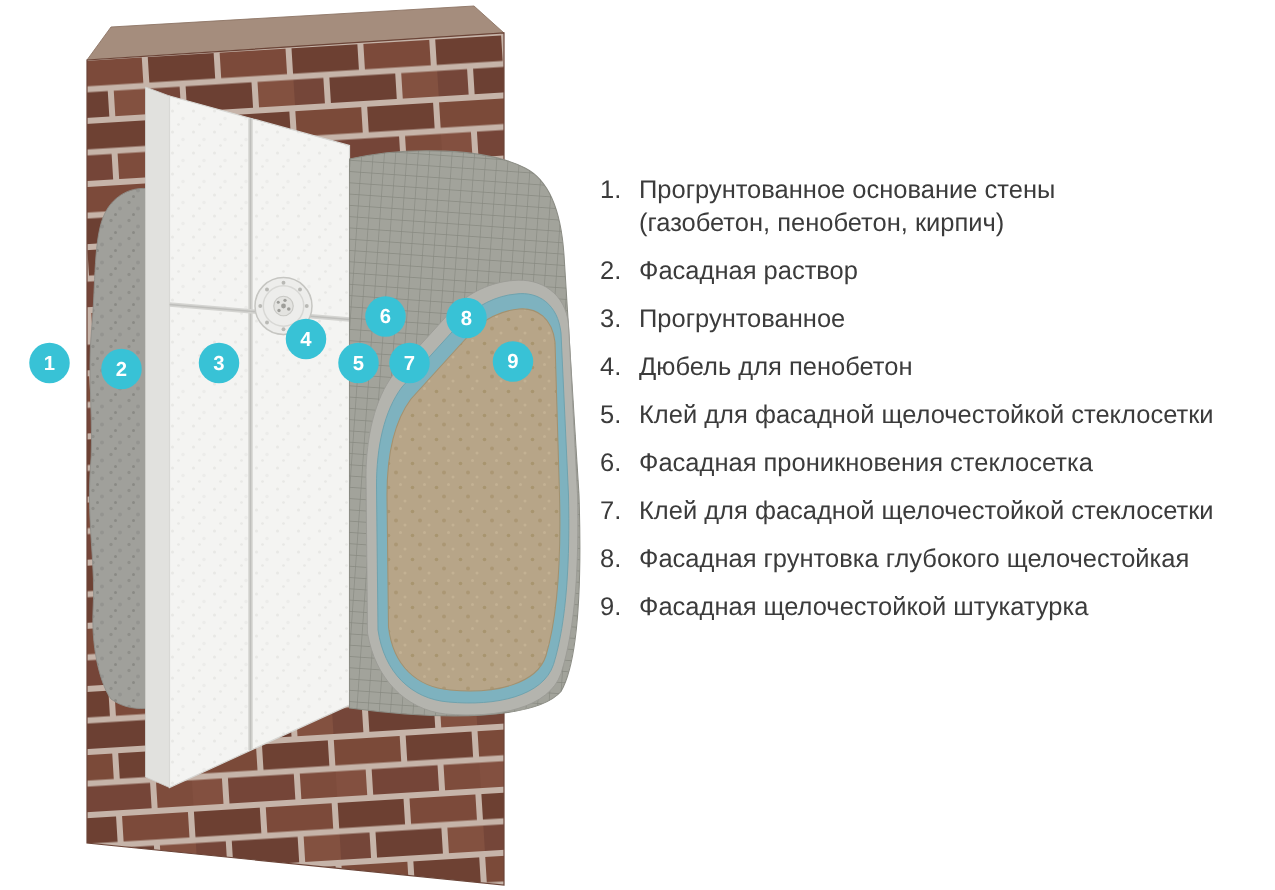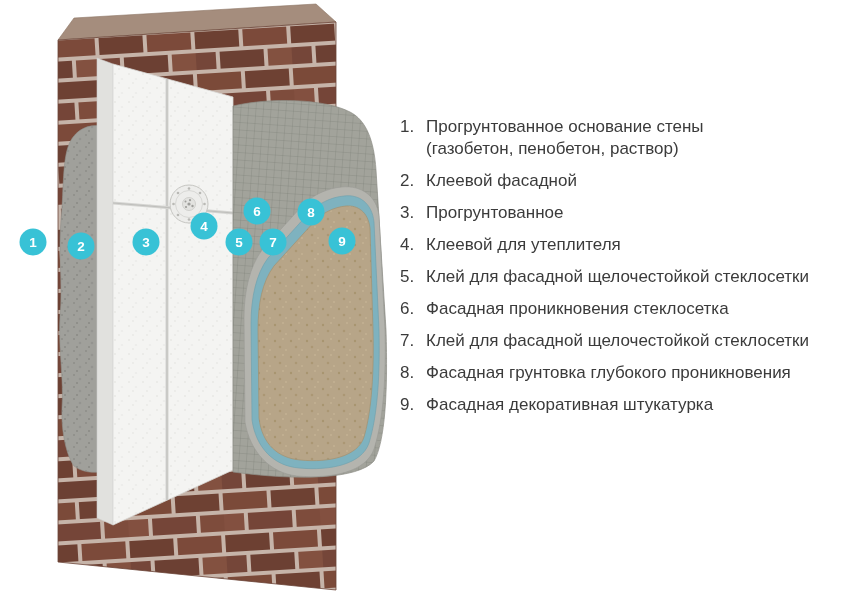--- a/index.html
+++ b/index.html
@@ -163,49 +163,49 @@
       <div class="marker" style="left: 257px; top: 211px; background: rgb(56, 194, 214);">6</div>
       <div class="marker" style="left: 273px; top: 242px; background: rgb(56, 194, 214);">7</div>
       <div class="marker" style="left: 311px; top: 212px; background: rgb(56, 194, 214);">8</div>
       <div class="marker" style="left: 342px; top: 241px; background: rgb(56, 194, 214);">9</div>
     </div>
 
   <div class="legend" style="color: rgb(59, 59, 59);">
       <div class="legend-item">
         <span class="legend-num">1.</span>
         <span class="legend-text">Прогрунтованное основание стены
-(газобетон, пенобетон, раствор)</span>
+(газобетон, пенобетон, кирпич)</span>
       </div>
       <div class="legend-item">
         <span class="legend-num">2.</span>
-        <span class="legend-text">Клеевой фасадной</span>
+        <span class="legend-text">Фасадная раствор</span>
       </div>
       <div class="legend-item">
         <span class="legend-num">3.</span>
         <span class="legend-text">Прогрунтованное</span>
       </div>
       <div class="legend-item">
         <span class="legend-num">4.</span>
-        <span class="legend-text">Клеевой для утеплителя</span>
+        <span class="legend-text">Дюбель для пенобетон</span>
       </div>
       <div class="legend-item">
         <span class="legend-num">5.</span>
         <span class="legend-text">Клей для фасадной щелочестойкой стеклосетки</span>
       </div>
       <div class="legend-item">
         <span class="legend-num">6.</span>
         <span class="legend-text">Фасадная проникновения стеклосетка</span>
       </div>
       <div class="legend-item">
         <span class="legend-num">7.</span>
         <span class="legend-text">Клей для фасадной щелочестойкой стеклосетки</span>
       </div>
       <div class="legend-item">
         <span class="legend-num">8.</span>
-        <span class="legend-text">Фасадная грунтовка глубокого проникновения</span>
+        <span class="legend-text">Фасадная грунтовка глубокого щелочестойкая</span>
       </div>
       <div class="legend-item">
         <span class="legend-num">9.</span>
-        <span class="legend-text">Фасадная декоративная штукатурка</span>
+        <span class="legend-text">Фасадная щелочестойкой штукатурка</span>
       </div>
     </div>
 
 </div>
 
 </body></html>

